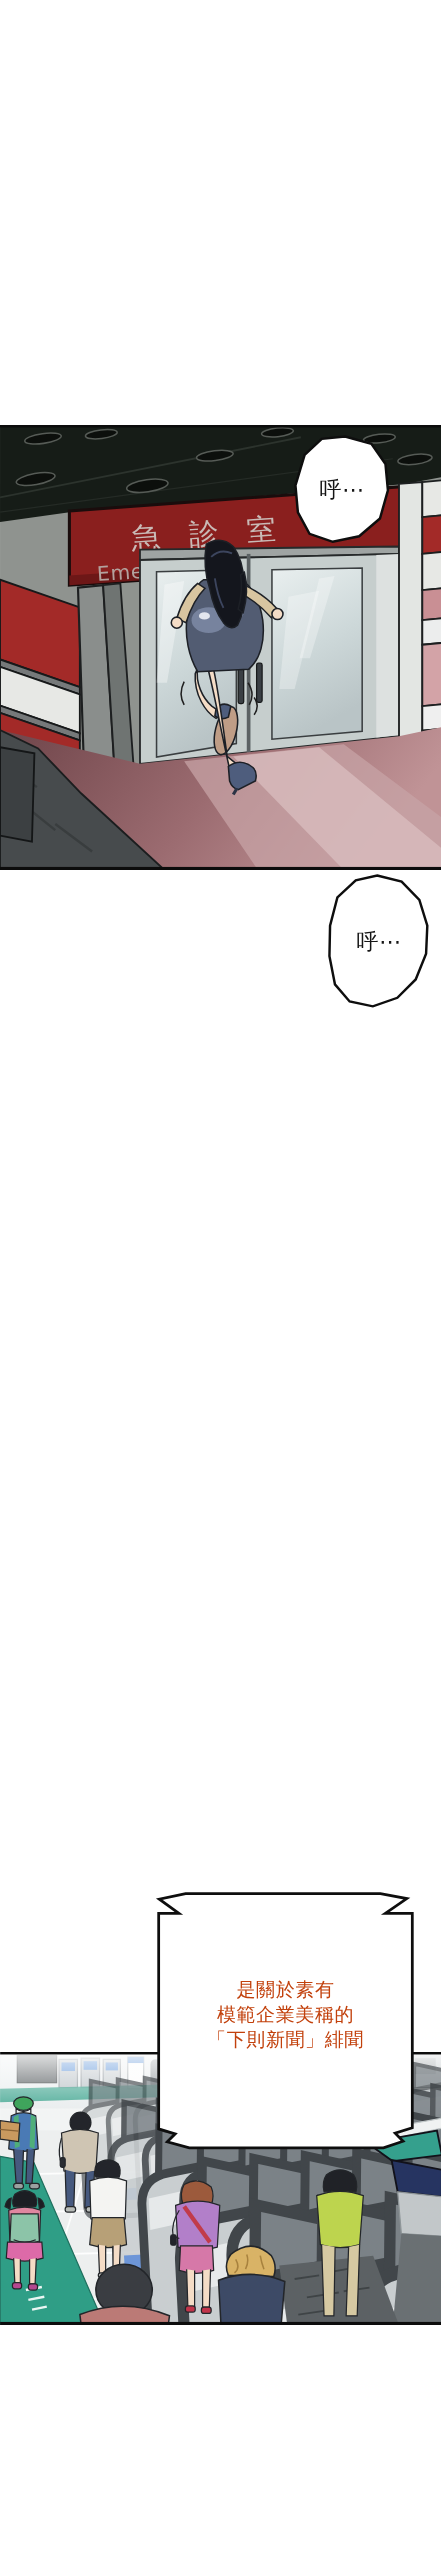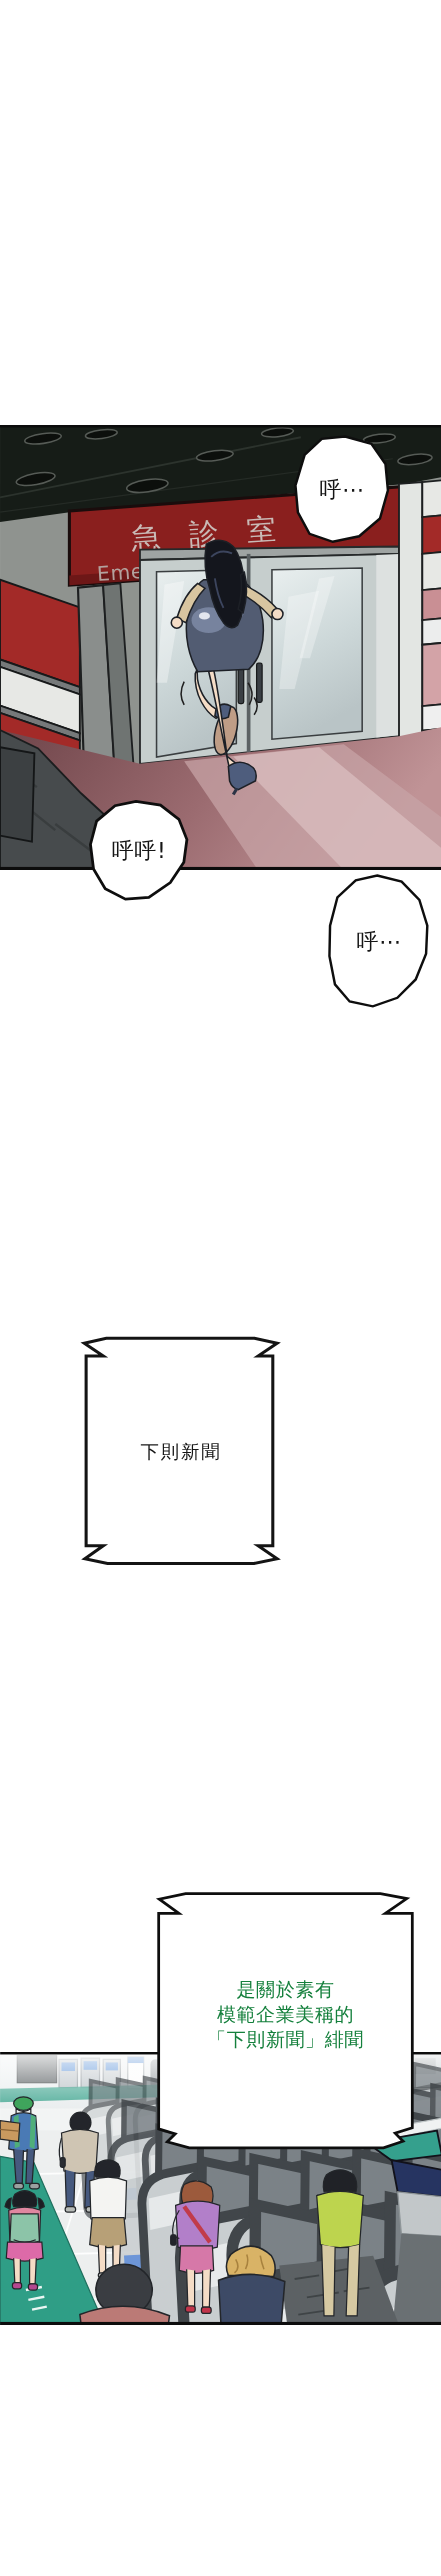--- a/index.html
+++ b/index.html
@@ -5,21 +5,21 @@
   html,body{margin:0;padding:0;background:#fff;}
   .page{position:relative;width:442px;height:2576px;background:#ffffff;overflow:hidden;
         font-family:"DejaVu Sans","Liberation Sans",sans-serif;}
   .panel{position:absolute;left:0;width:442px;overflow:hidden;}
   .panel svg{display:block;}
   .bubble{position:absolute;display:flex;align-items:center;justify-content:center;}
   .bubble svg{position:absolute;inset:0;}
   .bubble .txt{position:relative;z-index:2;color:#151515;text-align:center;}
   .b-small .txt{font-size:22px;letter-spacing:0.6px;}
   .newsbox .txt{font-size:18.4px;letter-spacing:1.8px;color:#141414;}
-  .narration .txt{font-size:19px;line-height:25px;letter-spacing:0.6px;color:#15803d;}
+  .narration .txt{font-size:19px;line-height:25px;letter-spacing:0.6px;color:#c2410c;}
   .sign-cjk{font-size:48px;letter-spacing:46px;}
   .sign-en{font-size:33px;letter-spacing:1px;}
 </style>
 </head>
 <body>
 
 <div class="page">
 
   <section class="panel" style="top:425px;height:445px;">
     <svg width="442" height="445" viewBox="0 0 720 725">
@@ -474,40 +474,28 @@
     </svg>
   </section>
 
   <div class="bubble b-small" style="left:293px;top:434px;width:98px;height:112px;">
     <svg viewBox="0 0 160 182">
       <polygon points="85,4 128,16 151,49 155,92 142,138 108,167 65,176 27,163 8,128 4,84 19,34 47,8" fill="#ffffff" stroke="#0e0e0e" stroke-width="4"></polygon>
     </svg>
     <div class="txt">呼⋯</div>
   </div>
 
-  <div class="bubble b-small" style="left:88px;top:799px;width:102px;height:104px;">
-    <svg viewBox="0 0 166 170">
-      <polygon points="78,4 118,10 148,33 161,66 156,103 134,136 99,160 61,163 28,146 9,114 4,74 14,36 44,11" fill="#ffffff" stroke="#0e0e0e" stroke-width="4.5"></polygon>
-    </svg>
-    <div class="txt">呼呼!</div>
-  </div>
 
   <div class="bubble b-small" style="left:327px;top:873px;width:104px;height:137px;">
     <svg viewBox="0 0 170 224">
       <polygon points="82,4 122,14 151,44 164,86 162,132 145,174 115,204 75,218 37,210 13,182 4,136 5,86 17,40 47,12" fill="#ffffff" stroke="#0e0e0e" stroke-width="4"></polygon>
     </svg>
     <div class="txt">呼⋯</div>
   </div>
 
-  <div class="bubble newsbox" style="left:80px;top:1334px;width:202px;height:234px;">
-    <svg viewBox="0 0 330 382">
-      <path d="M43,7 L285,7 L322,15 L291,36 L315,36 L315,346 L291,346 L322,367 L284,375 L45,375 L8,367 L38,346 L10,346 L10,36 L38,36 L7,15 Z" fill="#ffffff" stroke="#141414" stroke-width="5" stroke-linejoin="miter"></path>
-    </svg>
-    <div class="txt">下則新聞</div>
-  </div>
 
   <div class="bubble narration" style="left:155px;top:1890px;width:261px;height:263px;">
     <svg viewBox="0 0 426 428">
       <path d="M50,6 L368,6 L411,14 L376,38 L420,38 L420,388 L392,397 L405,410 L373,421 L56,421 L20,411 L33,398 L6,390 L6,38 L39,38 L7,15 Z" fill="#ffffff" stroke="#0e0e0e" stroke-width="4.5" stroke-linejoin="miter"></path>
     </svg>
     <div class="txt" style="margin-bottom:14.7px;">
       <div>是關於素有</div>
       <div>模範企業美稱的</div>
       <div>「下則新聞」緋聞</div>
     </div>

